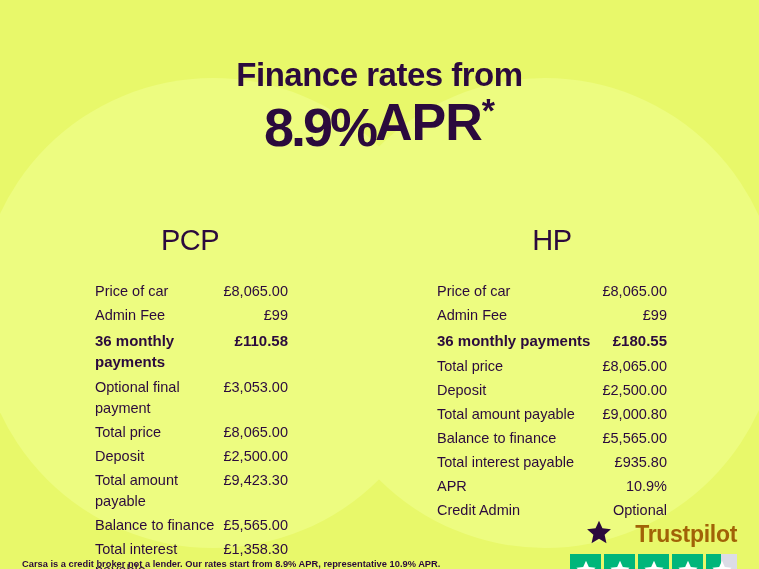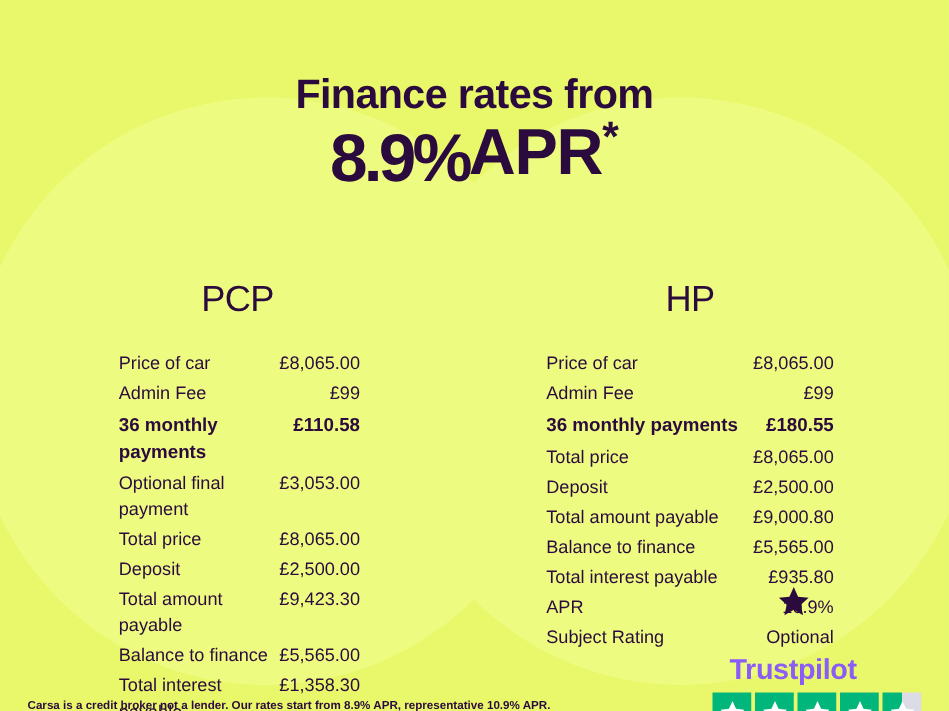--- a/index.html
+++ b/index.html
@@ -131,22 +131,21 @@
     position: absolute;
     right: 22px;
     bottom: 22px;
     width: 205px;
   }
   .tp-head {
     display: flex;
     align-items: center;
     justify-content: flex-end;
     gap: 23px;
-    color: #8b5cf6;
-    flex-direction: column;
+    color: #a16207;
   }
   .tp-name {
     font-size: 23px;
     font-weight: bold;
     letter-spacing: -0.3px;
   }
   .tp-stars {
     display: flex;
     gap: 3px;
     margin-top: 5px;
@@ -262,21 +261,21 @@
       </div>
       <div class="row">
         <span class="label">Total interest payable</span>
         <span class="value">£935.80</span>
       </div>
       <div class="row">
         <span class="label">APR</span>
         <span class="value">10.9%</span>
       </div>
       <div class="row">
-        <span class="label">Subject Rating</span>
+        <span class="label">Credit Admin</span>
         <span class="value">Optional</span>
       </div>
     </div>
   </div>
 
   <div class="disclaimer">
     <div>Carsa is a credit broker not a lender. Our rates start from 8.9% APR, representative 10.9% APR.</div>
     <div>Rates may differ as they are dependant on individual circumstances. Subject to status.</div>
   </div>
 

